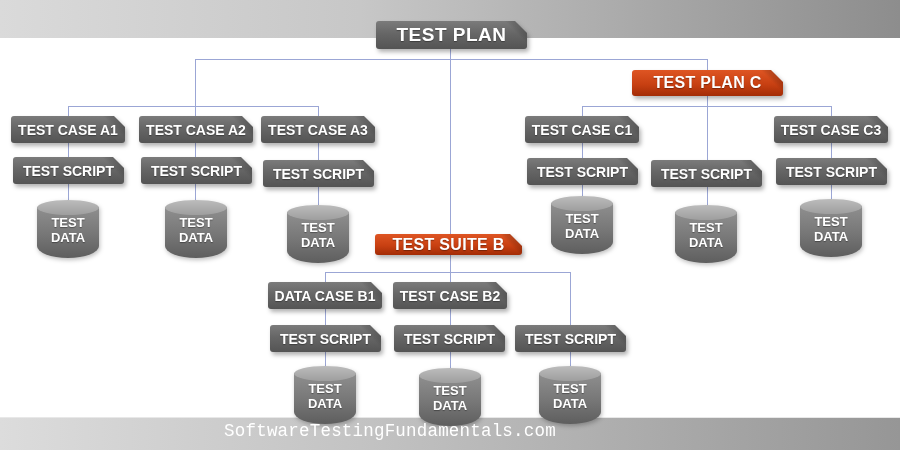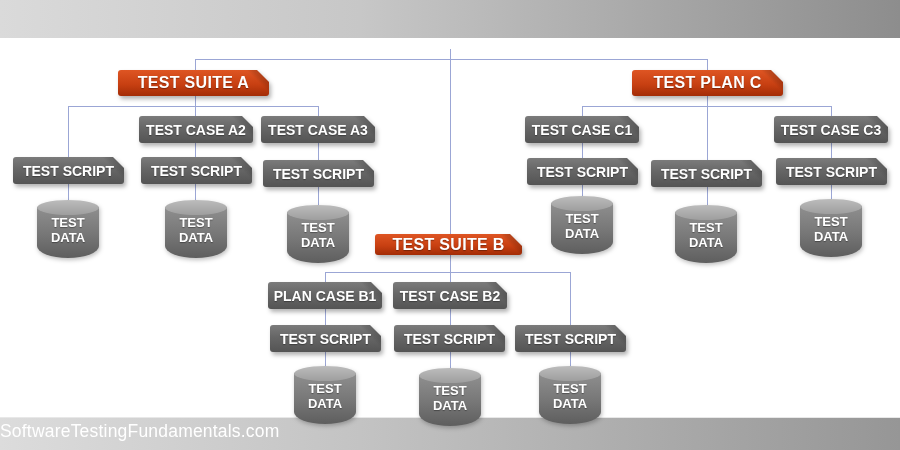--- a/index.html
+++ b/index.html
@@ -5,22 +5,22 @@
   html,body{margin:0;padding:0;background:#eee;}
   .stage{
     position:relative;width:900px;height:450px;overflow:hidden;
     background:#ffffff;
     font-family:"Liberation Sans", sans-serif;
   }
   .band{position:absolute;left:0;width:900px;}
   .band.top{top:0;height:38px;background:linear-gradient(90deg,#dadada 0%,#c7c7c7 40%,#8d8d8d 100%);}
   .band.bottom{top:417px;height:33px;background:linear-gradient(90deg,#dcdcdc 0%,#c3c3c3 40%,#969696 100%);border-top:1px solid #e8e8e8;}
   .footer{
-    position:absolute;left:0;top:421px;width:780px;text-align:left;
-    color:#ffffff;font-size:17.5px;letter-spacing:.2px;
+    position:absolute;left:0;top:421px;width:780px;text-align:center;
+    color:#ffffff;font-size:17.5px;letter-spacing:.2px;font-family:Liberation Mono, monospace;
   }
   
   .vl,.hl{position:absolute;background:var(--connector,#9ba6d5);}
   .vl{width:1px;}
   .hl{height:1px;}
   
   .sh{position:absolute;filter:drop-shadow(2px 3px 2px rgba(0,0,0,0.30));}
   .node{
     display:flex;align-items:center;justify-content:center;
     color:#fff;font-weight:bold;text-align:center;
@@ -71,31 +71,34 @@
   <i class="hl" style="left:68px;top:106px;width:251px"></i>
   <i class="vl" style="left:68px;top:106px;height:124px"></i>
   <i class="vl" style="left:318px;top:106px;height:129px"></i>
   <i class="hl" style="left:582px;top:106px;width:249px"></i>
   <i class="vl" style="left:582px;top:106px;height:120px"></i>
   <i class="vl" style="left:831px;top:106px;height:123px"></i>
   <i class="hl" style="left:325px;top:272px;width:246px"></i>
   <i class="vl" style="left:325px;top:272px;height:124px"></i>
   <i class="vl" style="left:570px;top:272px;height:124px"></i>
 
+  <div class="sh" style="left:376px;top:21px">
+    <div class="node plan" style="width:151px;height:28px">TEST PLAN</div>
+  </div>
 
-  <div class="sh" style="left:118px;top:70px">
-    <div class="node suite" style="width:151px;height:26px">TEST SUITE A</div>
-  </div>
   <div class="sh" style="left:375px;top:234px">
     <div class="node suite" style="width:147px;height:21px">TEST SUITE B</div>
   </div>
   <div class="sh" style="left:632px;top:70px">
     <div class="node suite" style="width:151px;height:26px">TEST PLAN C</div>
   </div>
 
+  <div class="sh" style="left:11px;top:116px">
+      <div class="node small" style="width:114px;height:27px">TEST CASE A1</div>
+    </div>
   <div class="sh" style="left:139px;top:116px">
       <div class="node small" style="width:114px;height:27px">TEST CASE A2</div>
     </div>
   <div class="sh" style="left:261px;top:116px">
       <div class="node small" style="width:114px;height:27px">TEST CASE A3</div>
     </div>
 
   <div class="sh" style="left:13px;top:157px">
       <div class="node small" style="width:111px;height:27px">TEST SCRIPT</div>
     </div>
@@ -116,21 +119,21 @@
     <div class="cyl-top"></div>
     <div class="cyl-label">TEST DATA</div>
   </div>
   <div class="cyl" style="left:287px;top:205px">
     <div class="cyl-body"></div>
     <div class="cyl-top"></div>
     <div class="cyl-label">TEST DATA</div>
   </div>
 
   <div class="sh" style="left:268px;top:282px">
-      <div class="node small" style="width:114px;height:27px">PLAN CASE B1</div>
+      <div class="node small" style="width:114px;height:27px">DATA CASE B1</div>
     </div>
   <div class="sh" style="left:393px;top:282px">
       <div class="node small" style="width:114px;height:27px">TEST CASE B2</div>
     </div>
 
   <div class="sh" style="left:270px;top:325px">
       <div class="node small" style="width:111px;height:27px">TEST SCRIPT</div>
     </div>
   <div class="sh" style="left:394px;top:325px">
       <div class="node small" style="width:111px;height:27px">TEST SCRIPT</div>

